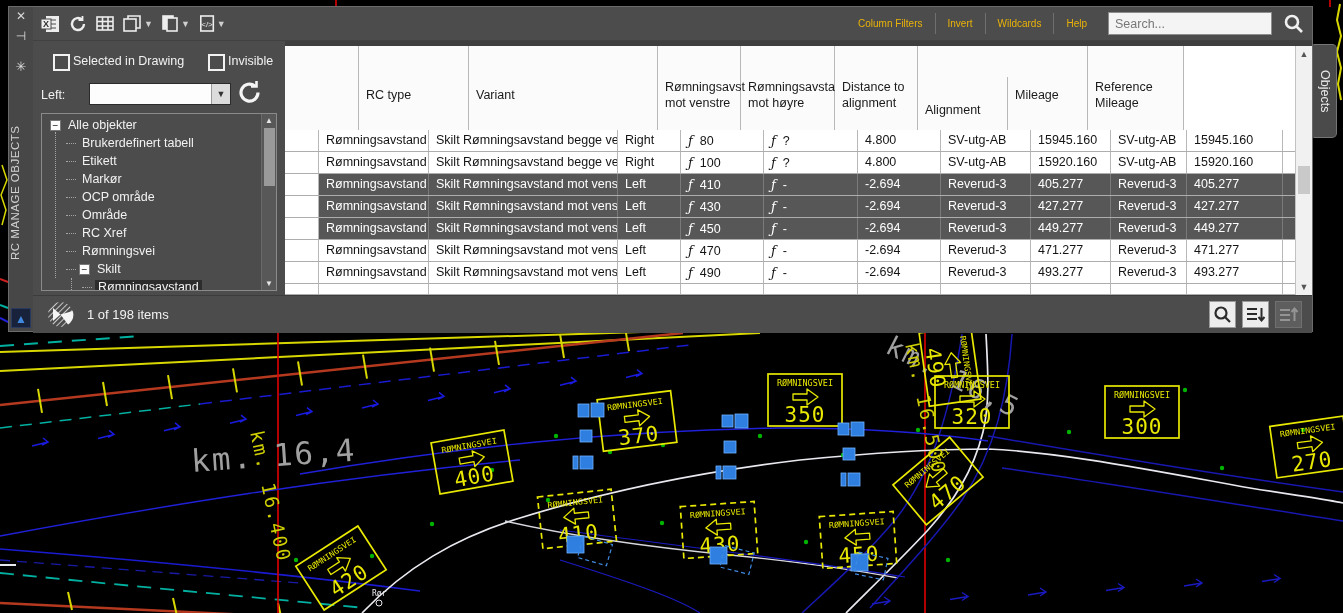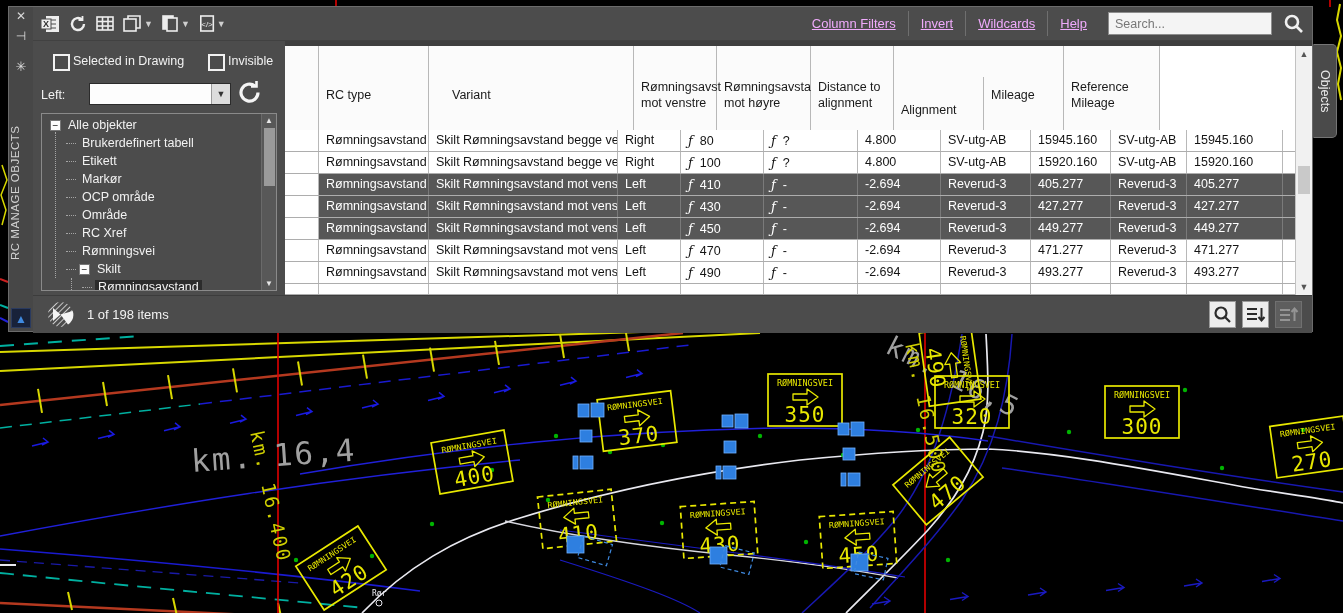--- a/index.html
+++ b/index.html
@@ -17,21 +17,21 @@
           letter-spacing:.5px;writing-mode:vertical-rl;transform:rotate(180deg);text-align:center;}
   .anchor-btn{position:absolute;left:2px;bottom:3px;width:20px;height:20px;background:#18223a;
               color:#3f8ae0;font-size:12px;line-height:20px;text-align:center;border:1px solid #2a3a5e;box-sizing:border-box;}
   
   .toolbar{position:absolute;left:24px;top:0;right:0;height:34px;background:#4c4c4c;
            border-bottom:1px solid #414141;display:flex;align-items:center;padding:0 8px;gap:9px;box-sizing:border-box;}
   .tb-ico{display:flex;align-items:center;gap:2px;color:#ececec;}
   .tb-ico svg{display:block;}
   .dd{color:#cfcfcf;font-size:9px;}
   .tb-spacer{flex:1;}
-  .tb-btn{color:#f0abfc;font-size:13px;padding:5px 12px;white-space:nowrap;cursor:default;text-decoration:underline;}
+  .tb-btn{color:#eab308;font-size:10px;padding:5px 12px;white-space:nowrap;cursor:default;}
   .tb-btn + .tb-btn{border-left:1px solid #6f6f6f;}
   .search-box{width:150px;height:21px;background:#f4f4f4;border:1px solid #8d8d8d;
               font-size:12.5px;padding:0 6px;color:#333;font-family:"Liberation Sans",sans-serif;}
   .search-box::placeholder{color:#777;}
   
   .filter-pane{position:absolute;left:24px;top:34px;width:252px;height:254px;background:#4c4c4c;}
   .chk{position:absolute;width:13px;height:13px;border:2px solid #f2f2f2;background:transparent;}
   .chk-label{position:absolute;color:#f2f2f2;font-size:12.5px;}
   .area-label{position:absolute;left:8px;top:47px;color:#f2f2f2;font-size:12.5px;}
   .combo{position:absolute;left:56px;top:42px;width:142px;height:22px;background:#fdfdfd;border:1px solid #2b2b2b;box-sizing:border-box;}
@@ -46,21 +46,21 @@
   .expander{display:inline-block;width:11px;height:11px;background:#fdfdfd;border:1px solid #777;
             color:#111;font-size:10px;line-height:9px;text-align:center;vertical-align:middle;margin-right:4px;box-sizing:border-box;}
   .stub{display:inline-block;width:10px;height:1px;border-top:1px dotted #a5a5a5;vertical-align:middle;margin-right:3px;}
   .tree-vline{position:absolute;border-left:1px dotted #a5a5a5;width:0;}
   .tree-scroll{position:absolute;right:0;top:0;width:15px;height:100%;background:#585858;border-left:1px solid #6a6a6a;box-sizing:border-box;}
   .tree-scroll .tarr{position:absolute;left:0;width:100%;text-align:center;color:#e8e8e8;font-size:8px;}
   .tree-scroll .tthumb{position:absolute;left:2px;width:11px;height:58px;background:#9a9a9a;top:16px;}
   
   .table-pane{position:absolute;left:276px;top:34px;right:0;height:254px;background:#fff;overflow:hidden;}
   .tbl-topstrip{position:absolute;left:0;top:0;right:0;height:5px;background:#3f3f3f;}
-  .tbl-header{position:absolute;left:0;top:5px;height:100px;display:flex;background:#fbfbfb;border-bottom:1px solid #9f9f9f;box-sizing:border-box;}
+  .tbl-header{position:absolute;left:0;top:5px;height:100px;display:flex;background:#fbfbfb;border-bottom:1px solid #9f9f9f;box-sizing:border-box;padding-left:40px;}
   .hcell{box-sizing:border-box;border-right:1px solid #b8b8b8;padding:4px 7px;display:flex;align-items:center;
          font-size:12.5px;color:#1a1a1a;line-height:1.25;}
   .tbl-body{position:absolute;left:0;top:89px;right:17px;bottom:0;}
   .trow{display:flex;height:22px;box-sizing:border-box;border-bottom:1px solid #adadad;background:#fff;}
   .trow.sel{background:#575757;}
   .tcell{box-sizing:border-box;border-right:1px solid #b8b8b8;padding:0 7px;font-size:12.5px;color:#141414;
          line-height:21px;white-space:nowrap;overflow:hidden;}
   .trow.sel .tcell{color:#fff;border-right-color:#7a7a7a;}
   .trow .tcell.selcol{background:#fff;border-right:1px solid #b8b8b8;}
   .fx{font-family:"DejaVu Serif",serif;font-style:italic;font-size:13px;margin-right:7px;}
@@ -411,21 +411,21 @@
           <div class="tarr" style="bottom:2px;">▼</div>
         </div>
       </div>
     </div>
 
     <div class="table-pane">
       <div class="tbl-topstrip"></div>
       <div class="tbl-header" id="tbl-header">
           <div class="hcell" style="width: 34px;"></div>
           <div class="hcell" style="width: 110px;">RC type</div>
-          <div class="hcell" style="width: 189px; margin-left: 16px;">Variant</div>
+          <div class="hcell" style="width: 189px;">Variant</div>
           <div class="hcell" style="width: 83px;">Rømningsavst mot venstre</div>
           <div class="hcell" style="width: 94px;">Rømningsavsta mot høyre</div>
           <div class="hcell" style="width: 83px;">Distance to alignment</div>
           <div class="hcell" style="width: 90px; margin-top: 31px;">Alignment</div>
           <div class="hcell" style="width: 80px;">Mileage</div>
           <div class="hcell" style="width: 96px;">Reference Mileage</div>
         </div>
       <div class="tbl-body" id="tbl-body">
           <div class="trow">
             <div class="tcell selcol" style="width: 34px;"></div>

